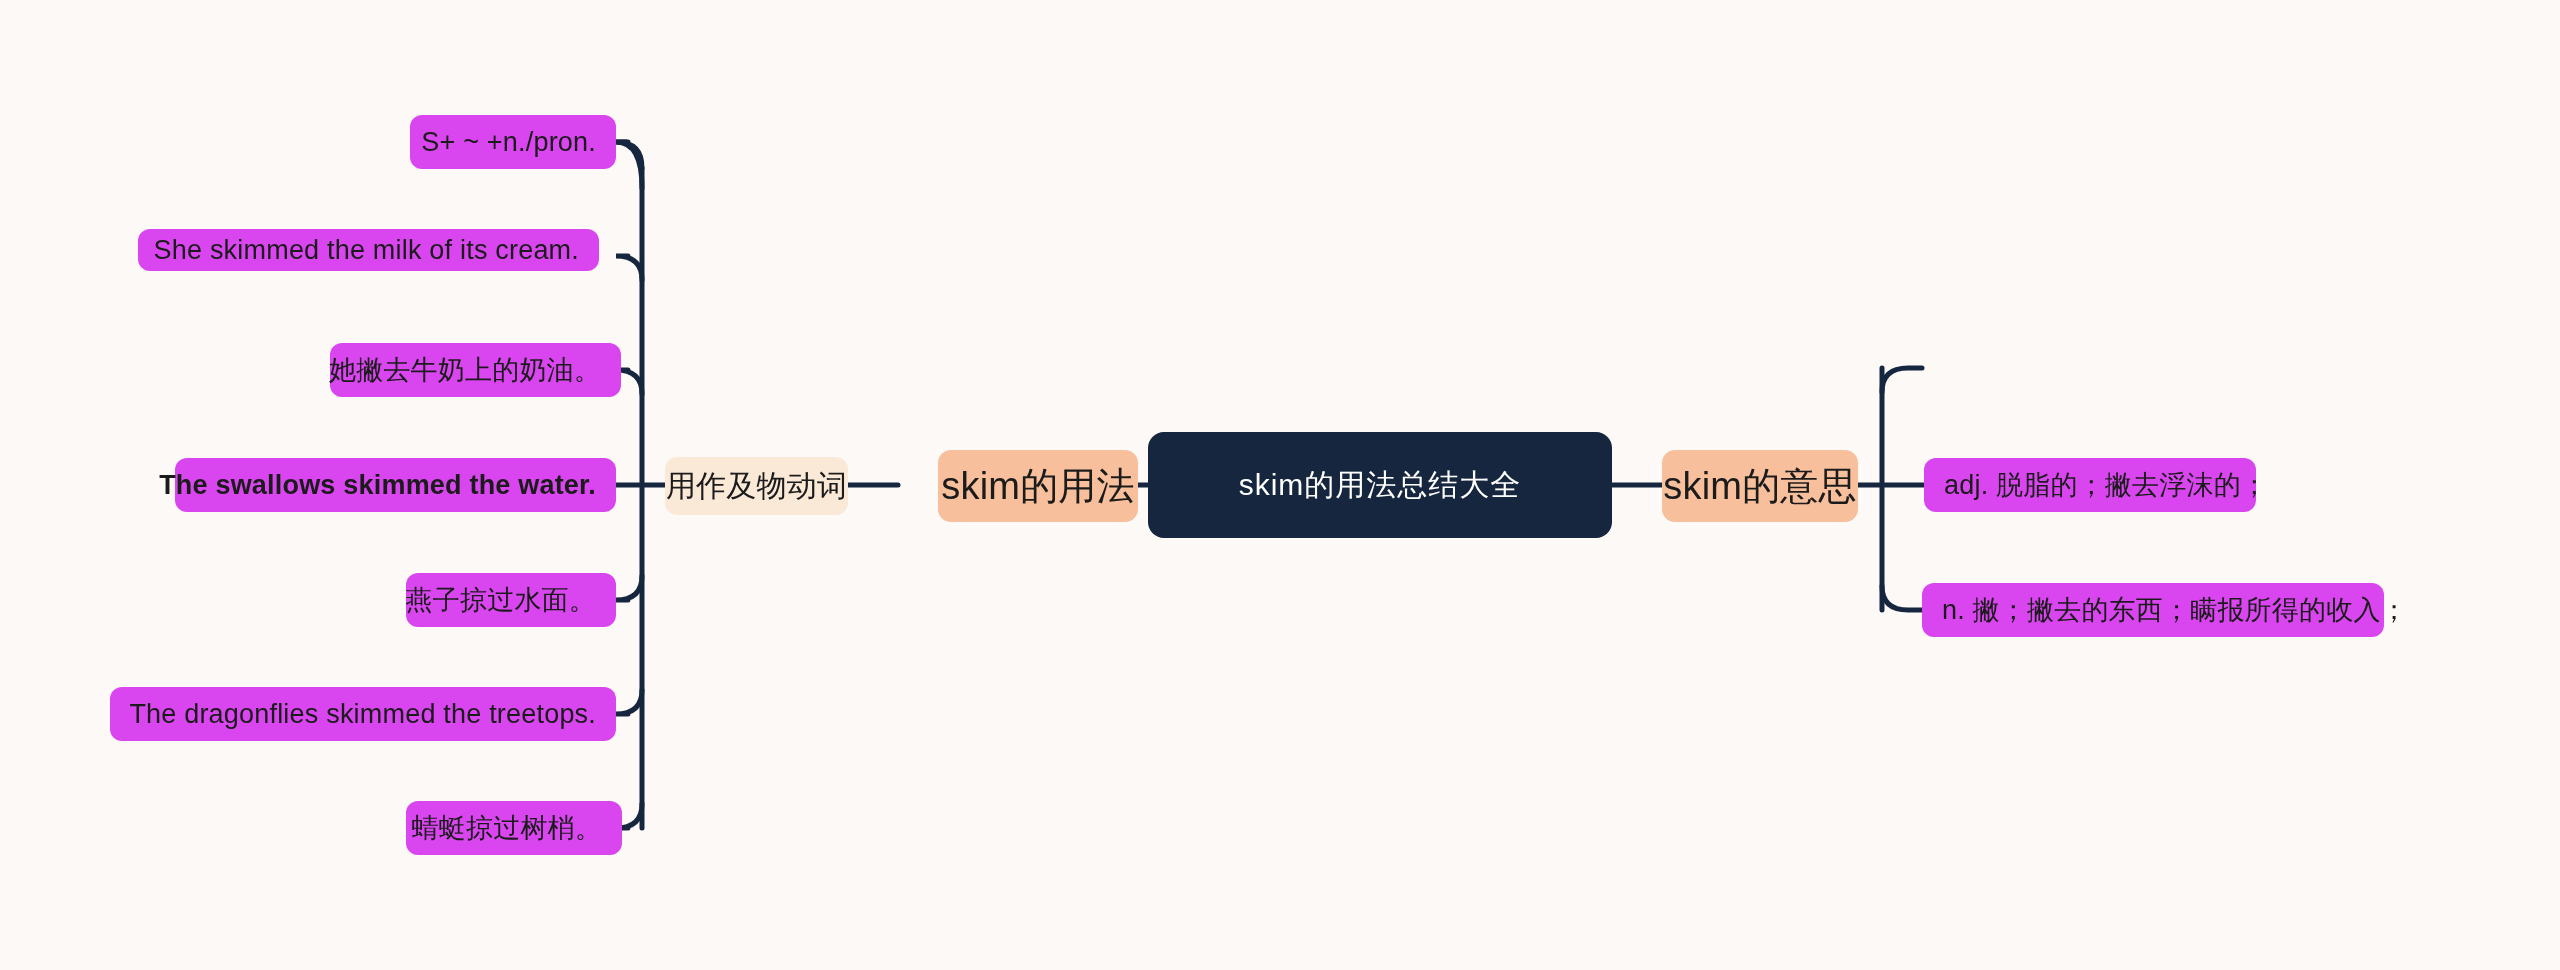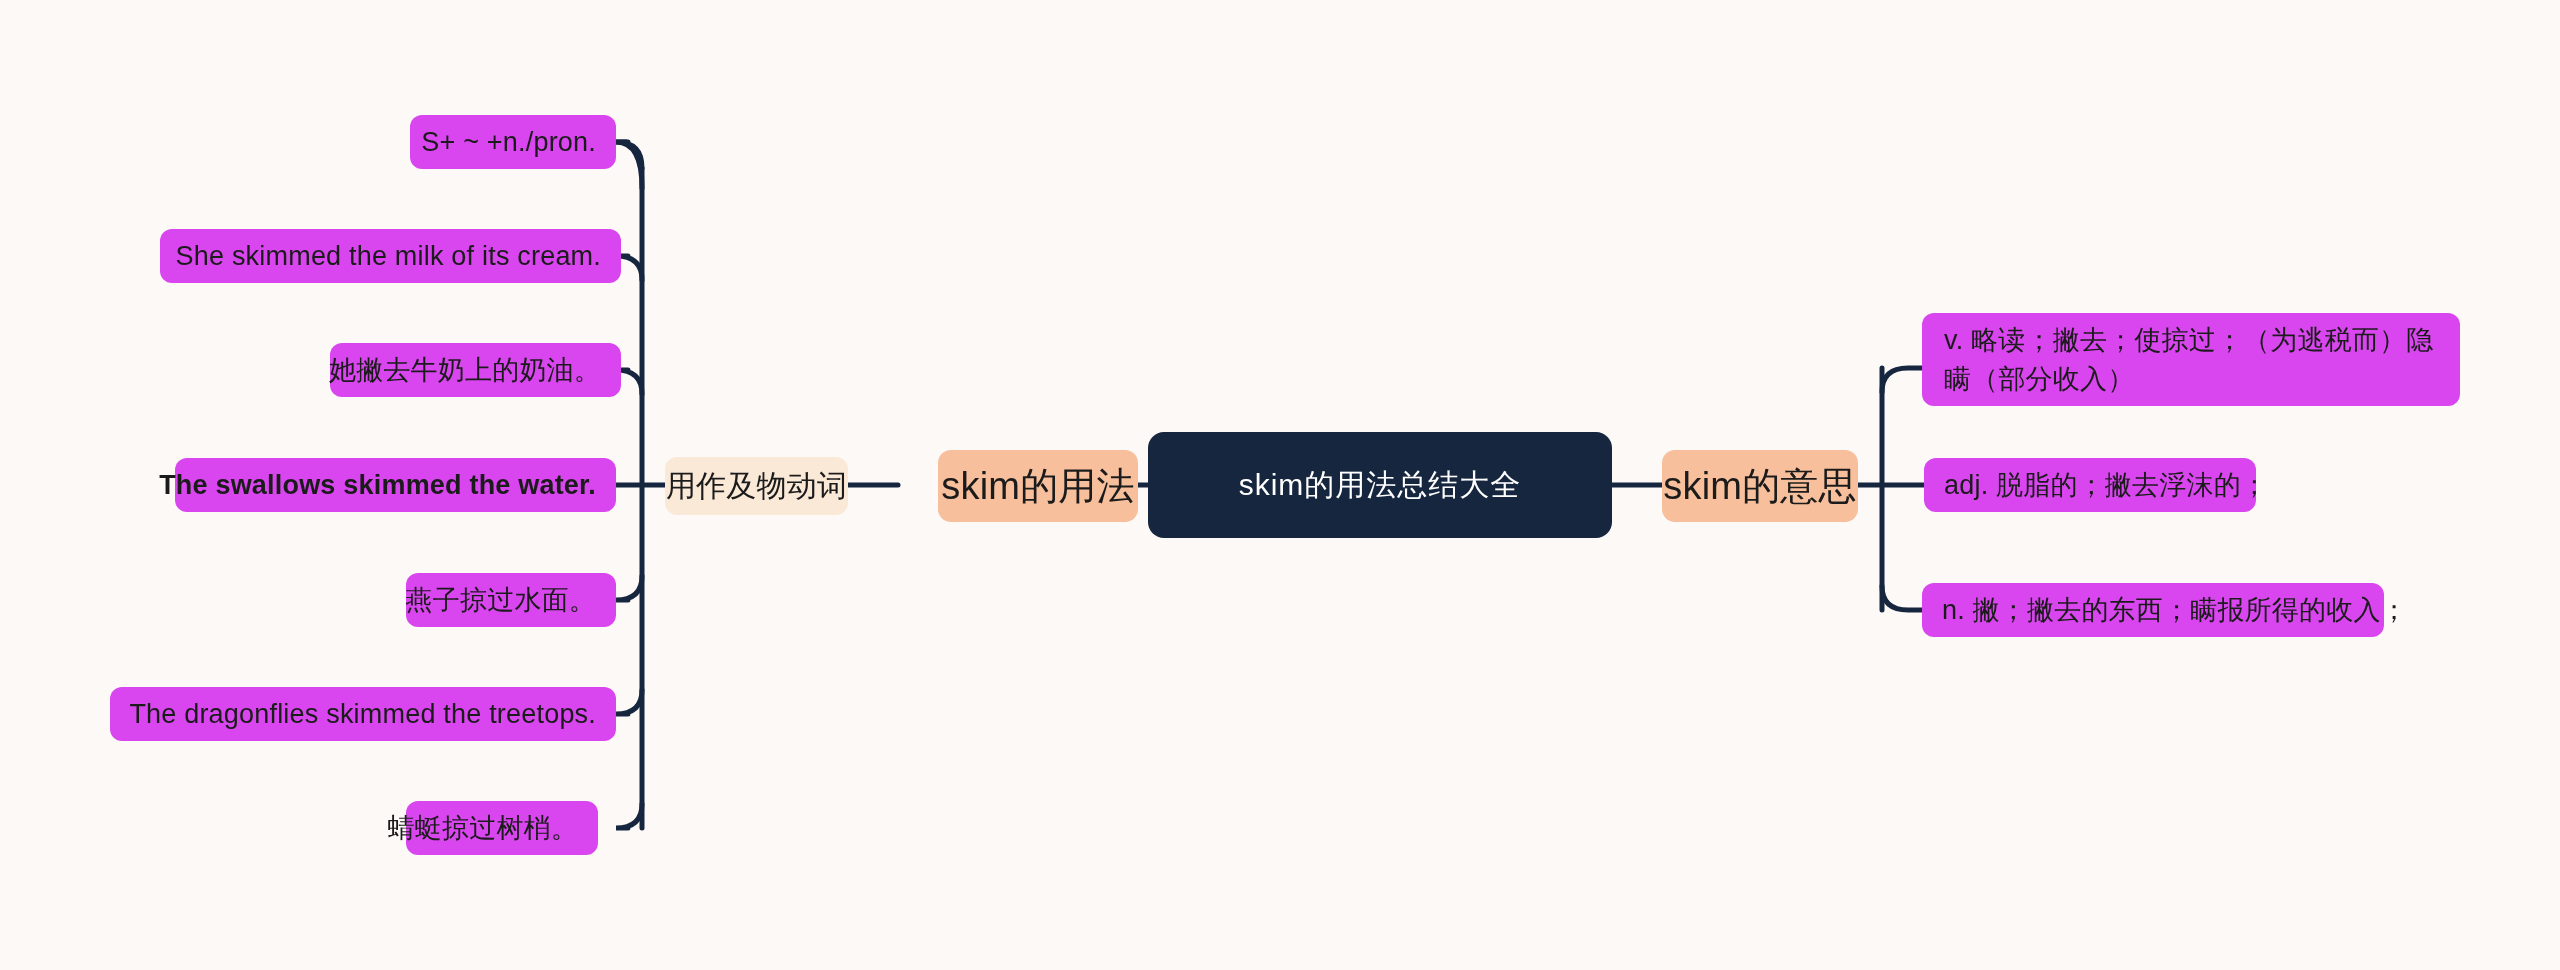--- a/index.html
+++ b/index.html
@@ -136,51 +136,48 @@
   </div>
 
   <div class="node node--sub" style="left:665px; top:457px; width:183px; height:58px;">
     <span>用作及物动词</span>
   </div>
 
   <div class="node node--leaf align-right" style="left:410px; top:115px; width:206px; height:54px;">
     <span>S+ ~ +n./pron.</span>
   </div>
 
-  <div class="node node--leaf align-right" style="left:160px; top:229px; width:461px; height:54px;">
+  <div class="node node--leaf align-right" style="left:138px; top:229px; width:461px; height:42px;">
     <span>She skimmed the milk of its cream.</span>
   </div>
 
   <div class="node node--leaf align-right" style="left:330px; top:343px; width:291px; height:54px;">
     <span>她撇去牛奶上的奶油。</span>
   </div>
 
   <div class="node node--leaf align-right" style="left:175px; top:458px; width:441px; height:54px;font-weight:bold;">
     <span>The swallows skimmed the water.</span>
   </div>
 
   <div class="node node--leaf align-right" style="left:406px; top:573px; width:210px; height:54px;">
     <span>燕子掠过水面。</span>
   </div>
 
   <div class="node node--leaf align-right" style="left:110px; top:687px; width:506px; height:54px;">
     <span>The dragonflies skimmed the treetops.</span>
   </div>
 
-  <div class="node node--leaf align-right" style="left:406px; top:801px; width:192px; height:54px;">
+  <div class="node node--leaf align-right" style="left:406px; top:801px; width:216px; height:54px;">
     <span>蜻蜓掠过树梢。</span>
   </div>
 
   <div class="node node--branch" style="left:1662px; top:450px; width:196px; height:72px;">
     <span>skim的意思</span>
   </div>
 
-  <div class="node node--leaf node--multiline" style="left:1922px; top:313px; width:538px; height:93px;">
-    <span class="txt">v. 略读；撇去；使掠过；（为逃税而）隐瞒（部分收入）</span>
-  </div>
 
   <div class="node node--leaf align-left" style="left:1924px; top:458px; width:332px; height:54px;">
     <span>adj. 脱脂的；撇去浮沫的；</span>
   </div>
 
   <div class="node node--leaf align-left" style="left:1922px; top:583px; width:462px; height:54px;">
     <span>n. 撇；撇去的东西；瞒报所得的收入；</span>
   </div>
 
 </div>

